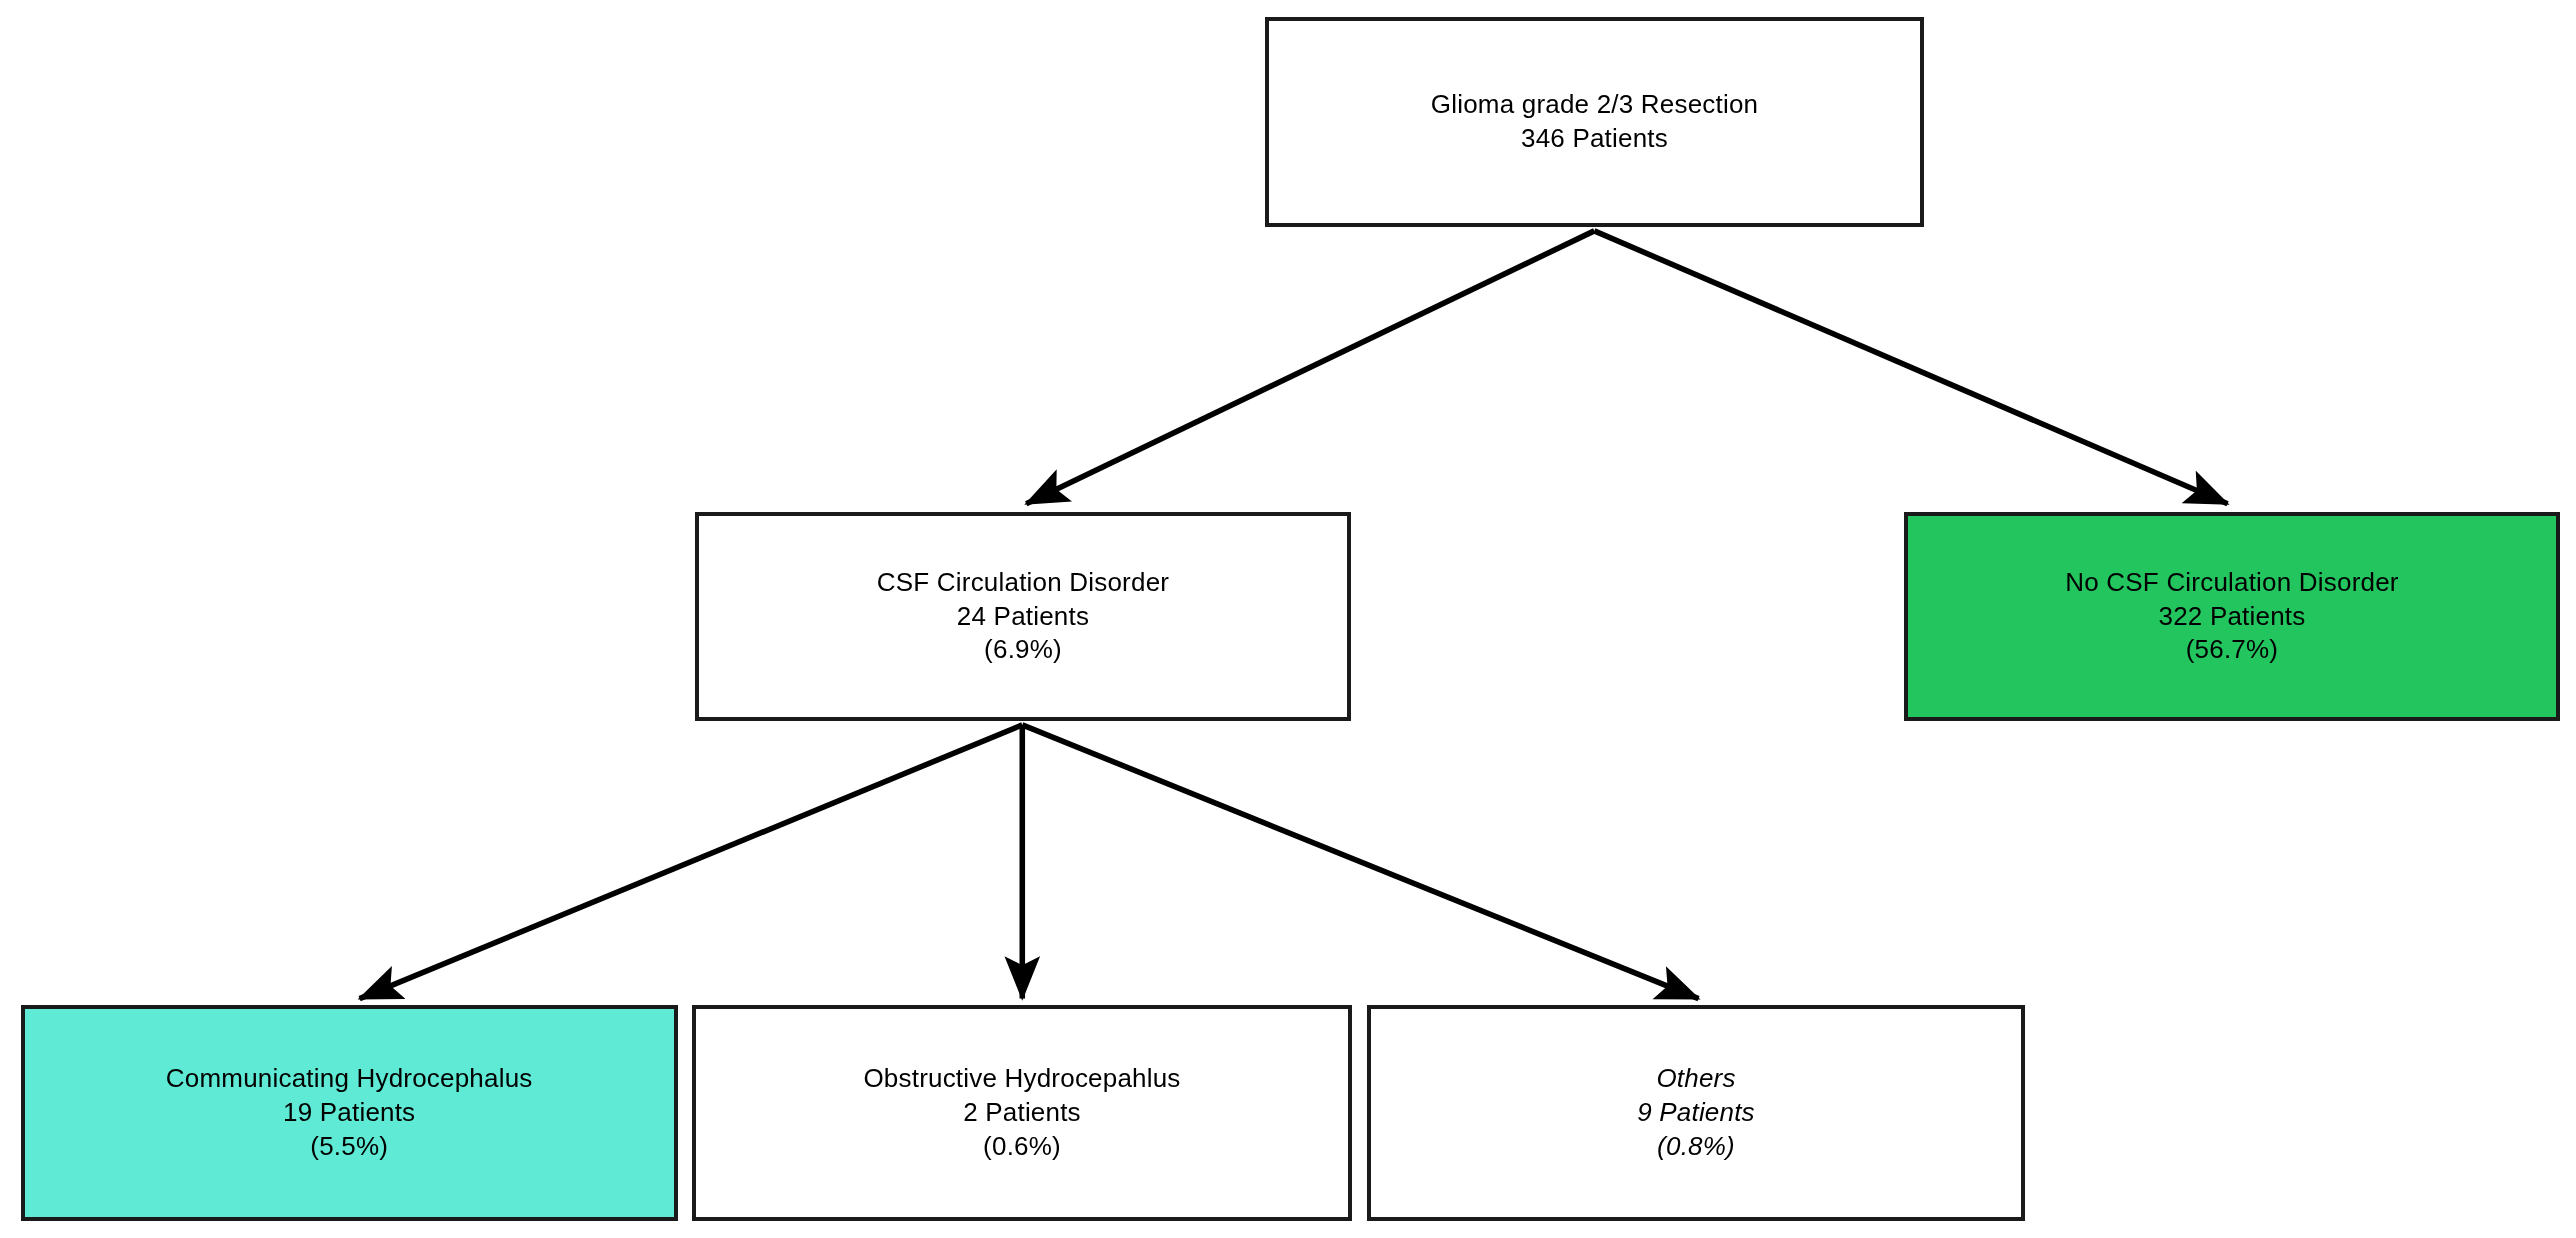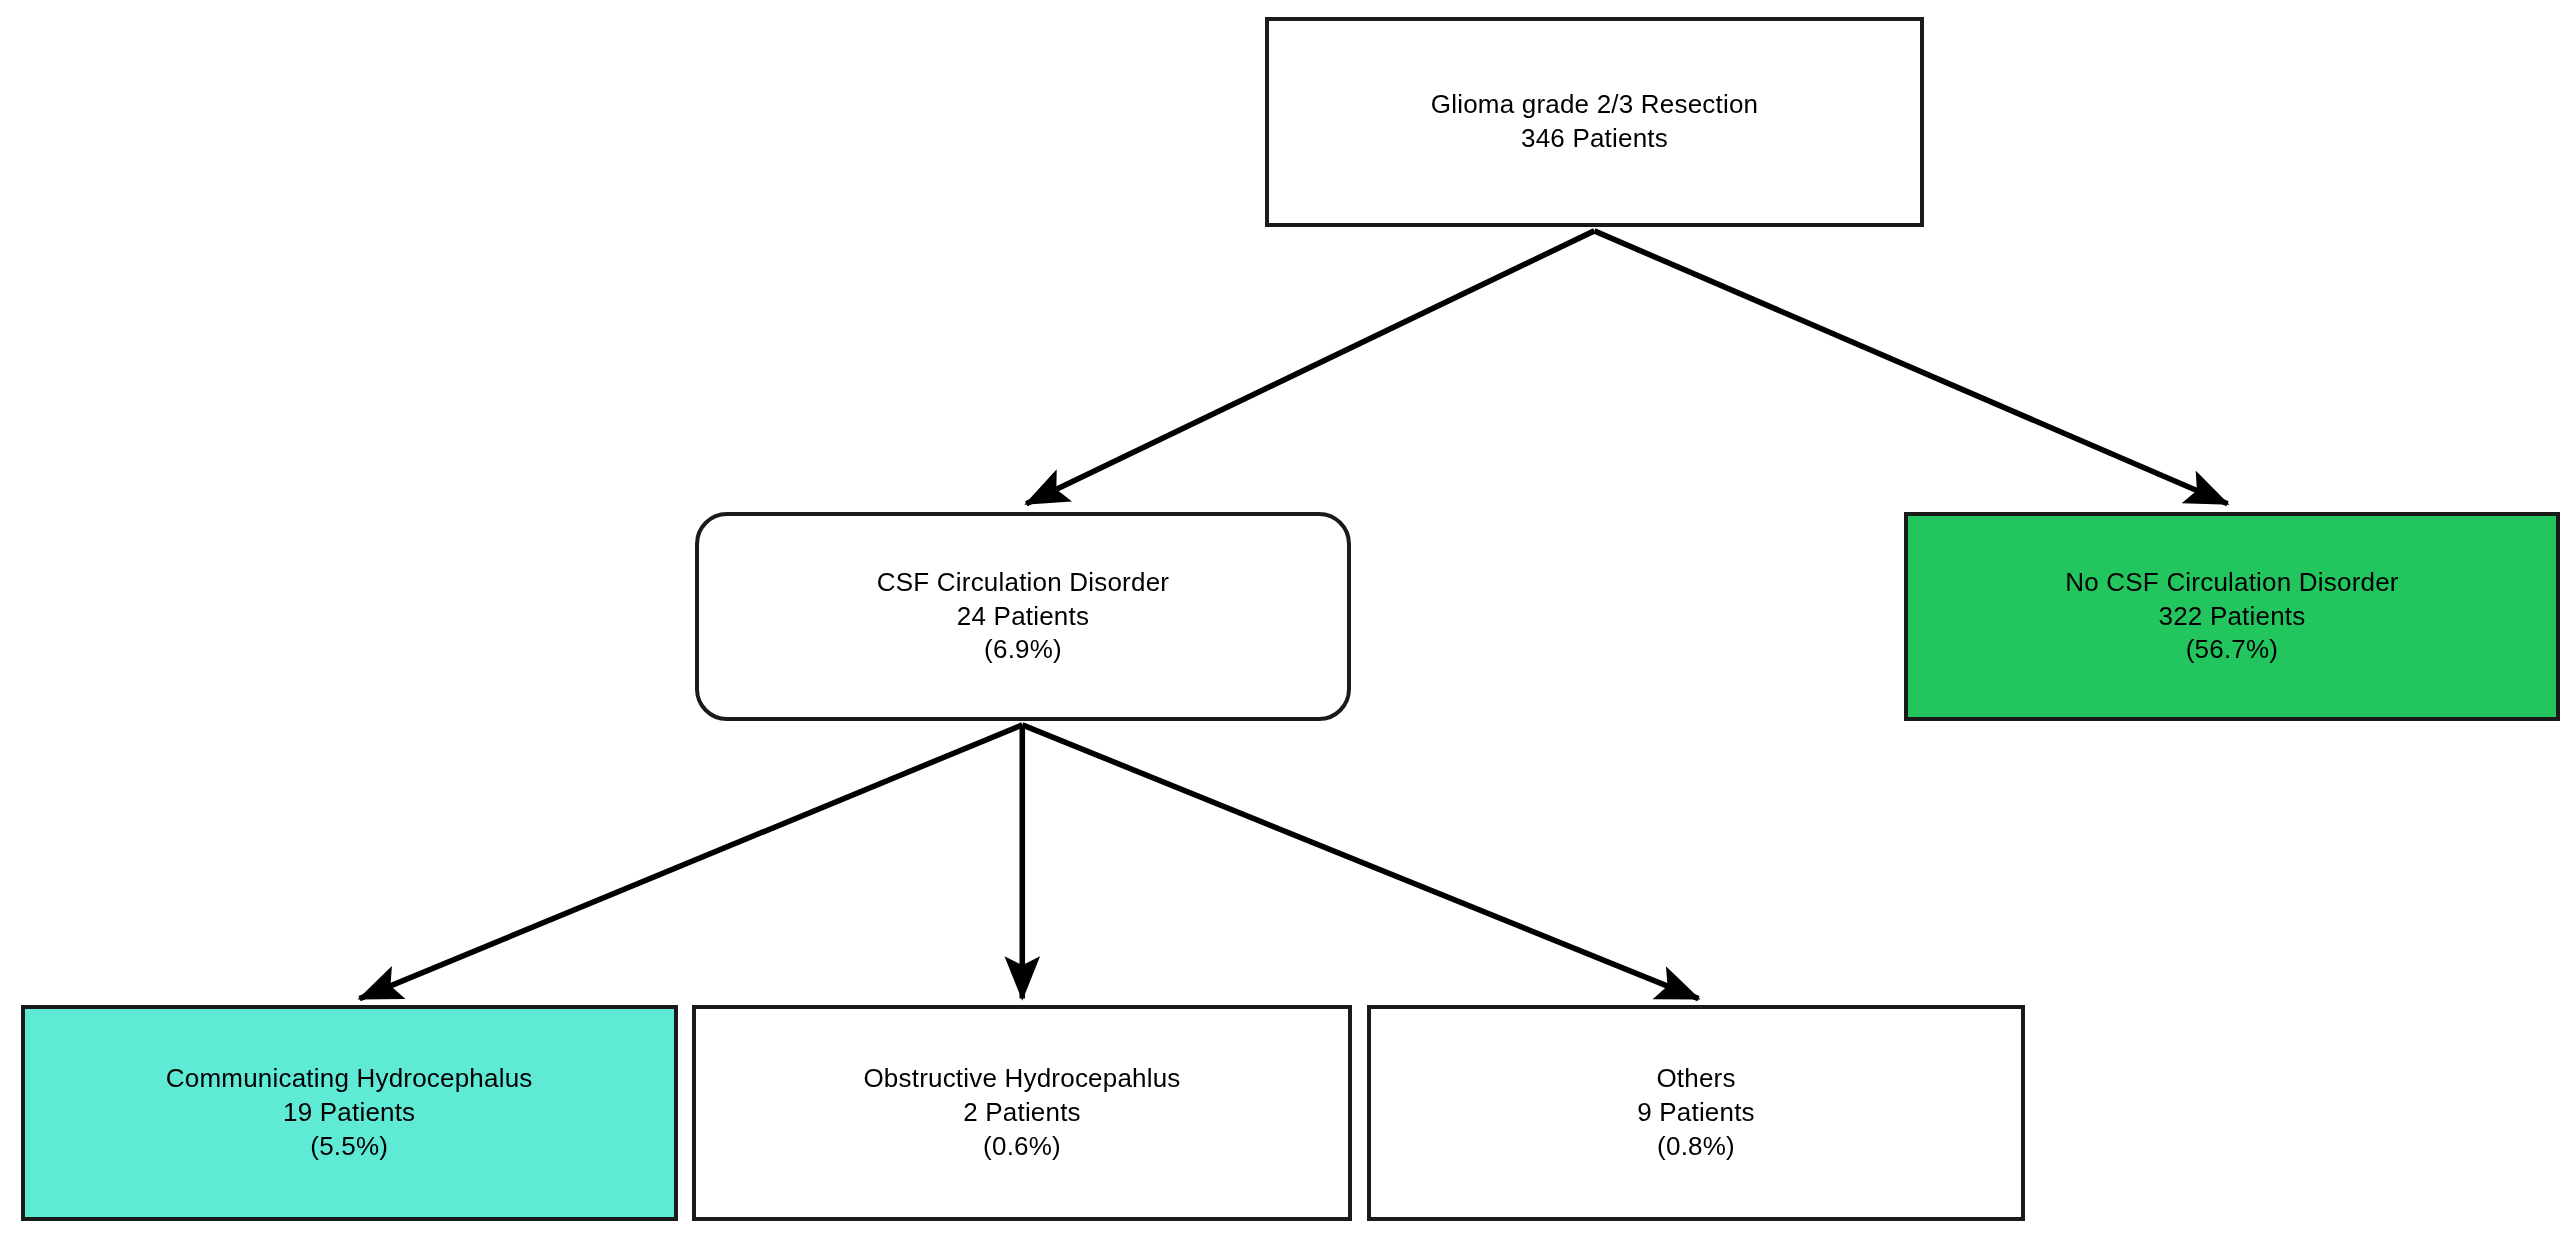--- a/index.html
+++ b/index.html
@@ -44,21 +44,21 @@
   }
   .node-line {
     font-size: 26px;
     line-height: 1.30;
     letter-spacing: 0.2px;
     white-space: nowrap;
     color: #000000;
   }
   
   #node-root        { left: 1265px; top:   16.7px; width: 659px; height: 210px; }
-  #node-csf         { left:  695px; top:  512px; width: 656px; height: 209px; border-radius: 32px; }
+  #node-csf         { left:  695px; top:  512px; width: 656px; height: 209px; }
   #node-nocsf       { left: 1904px; top:  512px; width: 656px; height: 209px; }
   #node-communicating { left:   20.7px; top: 1005px; width: 657px; height: 216px; }
   #node-obstructive   { left:  692px; top: 1005px; width: 660px; height: 216px; }
   #node-others        { left: 1367px; top: 1005px; width: 658px; height: 216px; }
 </style>
 </head>
 <body>
 
 <div id="canvas">
 
@@ -102,20 +102,20 @@
     <div class="node-line">19 Patients</div>
     <div class="node-line">(5.5%)</div>
   </div>
 
   <div class="node" id="node-obstructive" style="background: rgb(255, 255, 255);">
     <div class="node-line">Obstructive Hydrocepahlus</div>
     <div class="node-line">2 Patients</div>
     <div class="node-line">(0.6%)</div>
   </div>
 
-  <div class="node" id="node-others" style="background: rgb(255, 255, 255);">
+  <div class="node" id="node-others" style="background: rgb(255, 255, 255); font-style: italic;">
     <div class="node-line">Others</div>
     <div class="node-line">9 Patients</div>
     <div class="node-line">(0.8%)</div>
   </div>
 
 </div>
 
 
 </body></html>

